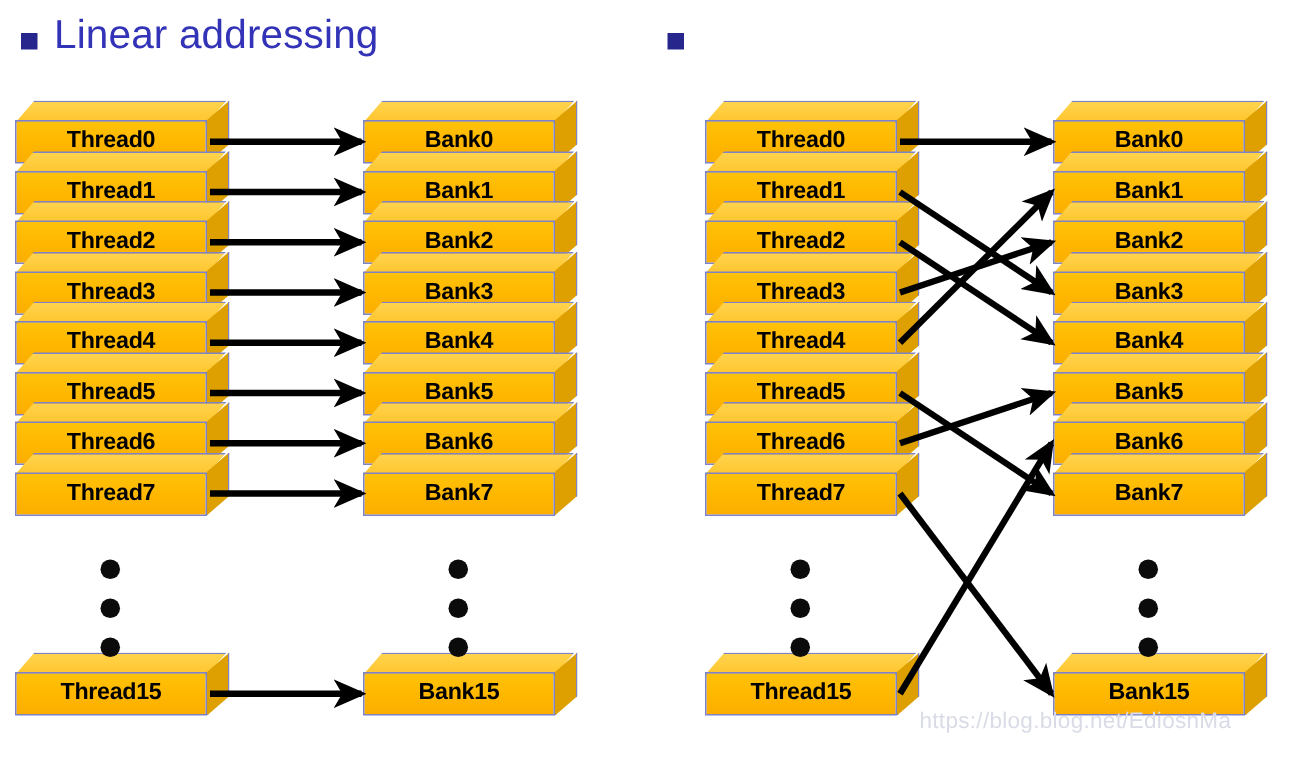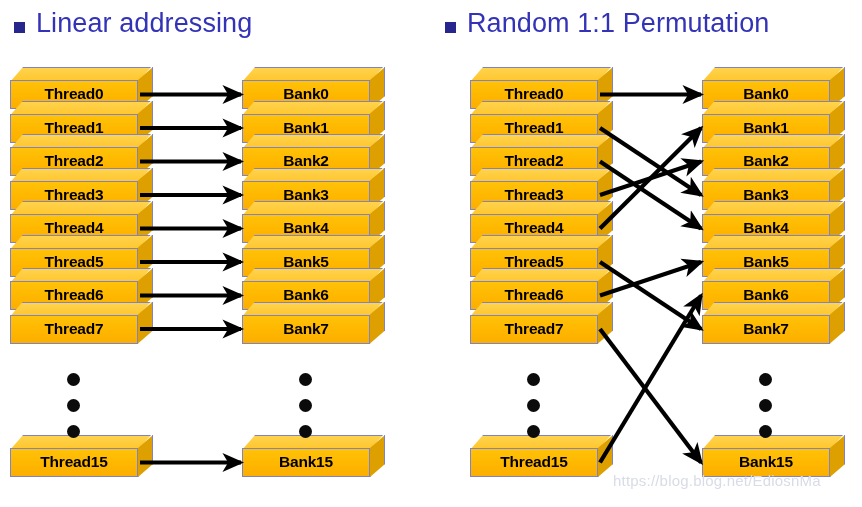--- a/index.html
+++ b/index.html
@@ -280,21 +280,20 @@
       <line x1="140" y1="228.5" x2="241" y2="228.5" stroke="#000" stroke-width="4.2" marker-end="url(#arrows-l-head)"></line>
       <line x1="140" y1="262" x2="241" y2="262" stroke="#000" stroke-width="4.2" marker-end="url(#arrows-l-head)"></line>
       <line x1="140" y1="295.5" x2="241" y2="295.5" stroke="#000" stroke-width="4.2" marker-end="url(#arrows-l-head)"></line>
       <line x1="140" y1="329" x2="241" y2="329" stroke="#000" stroke-width="4.2" marker-end="url(#arrows-l-head)"></line>
       <line x1="140" y1="462.5" x2="241" y2="462.5" stroke="#000" stroke-width="4.2" marker-end="url(#arrows-l-head)"></line>
     </svg>
 </div>
 
 <div class="panel" id="panel-right">
   <div class="title-bullet"></div>
-  <div class="panel-title">Random 1:1 Permutation</div>
 
   <div class="stack" id="stack-r-threads">
       <div class="box" style="left: 39px; top: 80px; width: 128px; height: 29px;">
         <div class="top" style="left: 0px; top: -13px; width: 141px; height: 15px; clip-path: polygon(0px 15px, 13px 0px, 141px 0px, 128px 15px);"></div>
         <div class="side" style="left: 128px; top: -13px; width: 15px; height: 42px; clip-path: polygon(0px 13px, 15px 0px, 15px 29px, 0px 42px);"></div>
         <div class="front">
           <span class="label">Thread0</span>
         </div>
       </div>
       <div class="box" style="left: 39px; top: 113.5px; width: 128px; height: 29px;">

